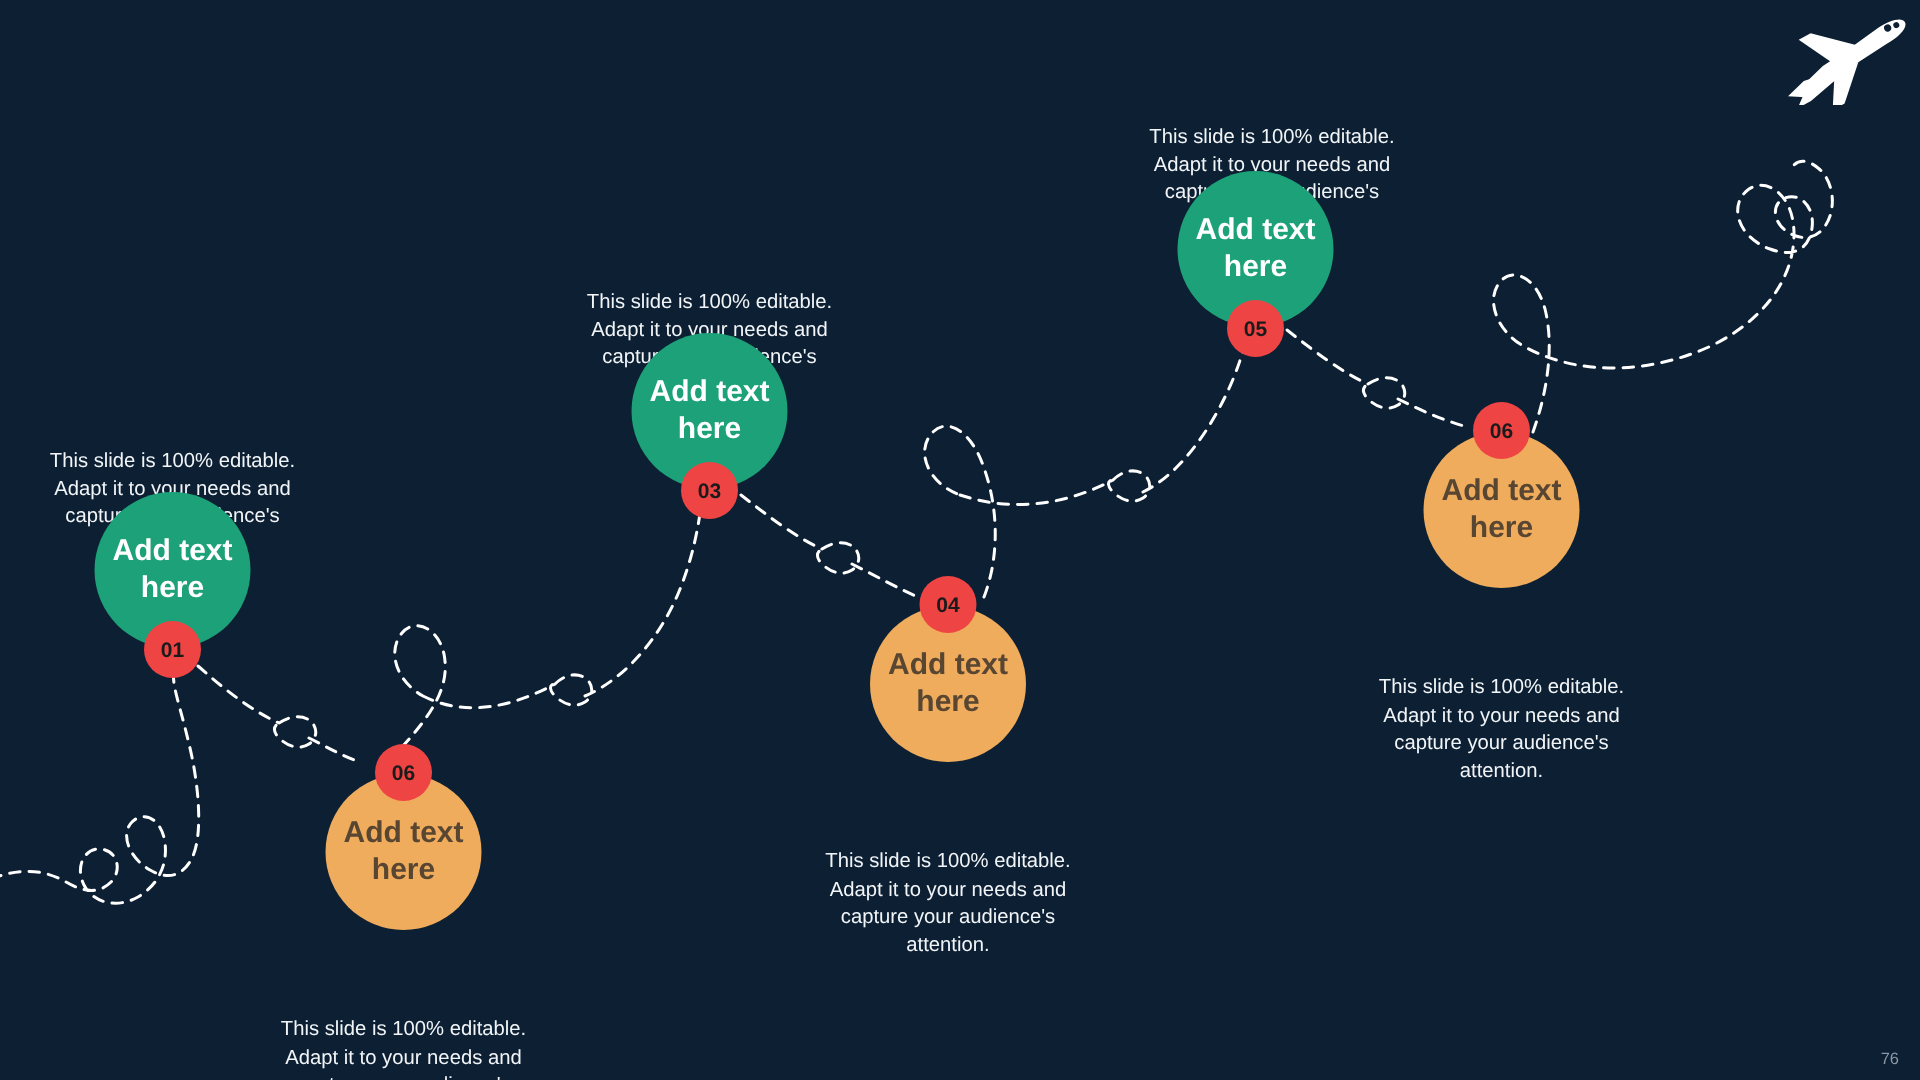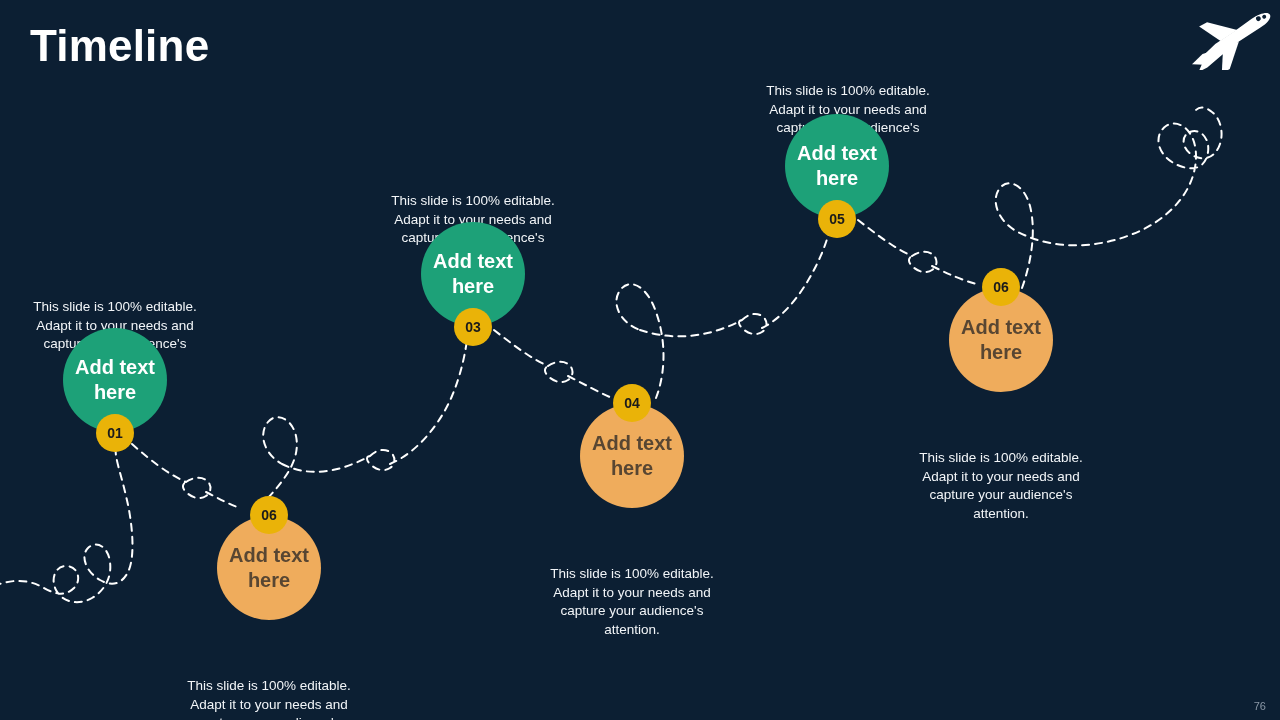--- a/index.html
+++ b/index.html
@@ -80,21 +80,21 @@
   }
   .node.orange .node-disc {
     background: #efac5c;
     color: #584632;
   }
   .node-badge {
     position: absolute;
     width: 38px;
     height: 38px;
     border-radius: 50%;
-    background: #eab308;
+    background: #ef4444;
     color: #1b1b1b;
     display: flex;
     align-items: center;
     justify-content: center;
     font-size: 14px;
     font-weight: bold;
     left: 33px;
   }
   .node.badge-bottom .node-badge { top: 86px; }
   .node.badge-top .node-badge { top: -20px; }
@@ -170,21 +170,20 @@
                C 92,31 84,34 74,34 L 52,36 L 30,40 L 12,44
                L 2,44 L 12,36 Z" fill="#ffffff"></path>
       <path d="M 36,27 L 24,4 L 33,4 L 56,25 Z" fill="#ffffff"></path>
       <path d="M 34,36 L 22,56 L 31,56 L 52,36 Z" fill="#ffffff"></path>
       <path d="M 0,34 L 14,30 L 20,31 L 10,40 Z" fill="#ffffff"></path>
       <circle cx="80" cy="25" r="2.4" fill="#0c1f33"></circle>
       <circle cx="86" cy="26" r="2.0" fill="#0c1f33"></circle>
     </g>
   </svg>
 
-  <h1 class="slide-title">Timeline</h1>
 
   <div class="caption" style="left:20px; top:250px;">This slide is 100% editable. Adapt it to your needs and capture your audience's attention.</div>
   <div class="node green badge-bottom" style="left:63px; top:328px;">
     <div class="node-disc">Add text here</div>
     <div class="node-badge">01</div>
   </div>
 
   <div class="node orange badge-top" style="left:217px; top:516px;">
     <div class="node-disc">Add text here</div>
     <div class="node-badge">06</div>

